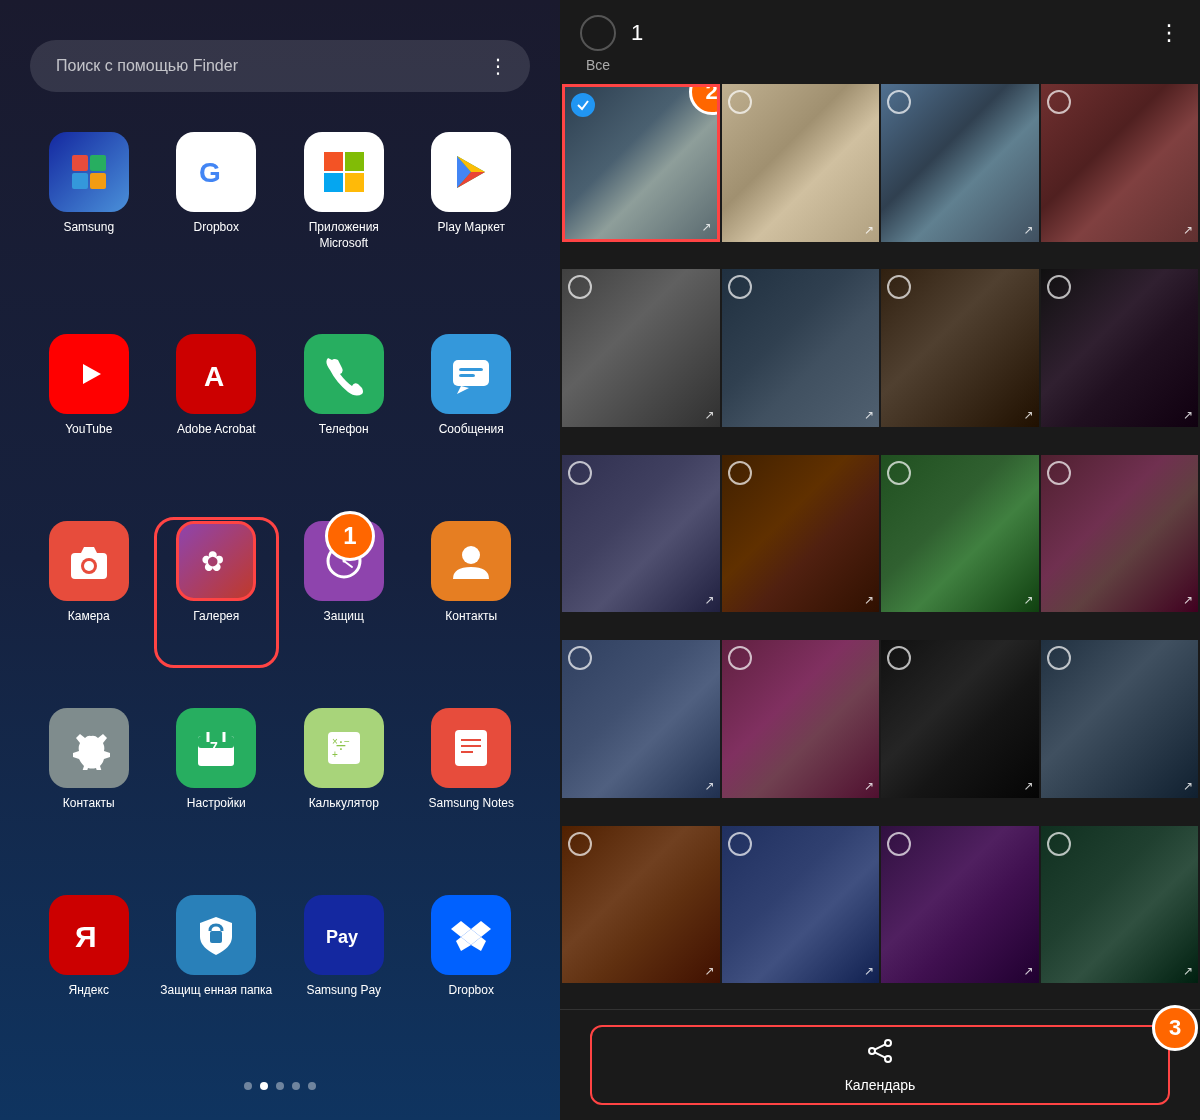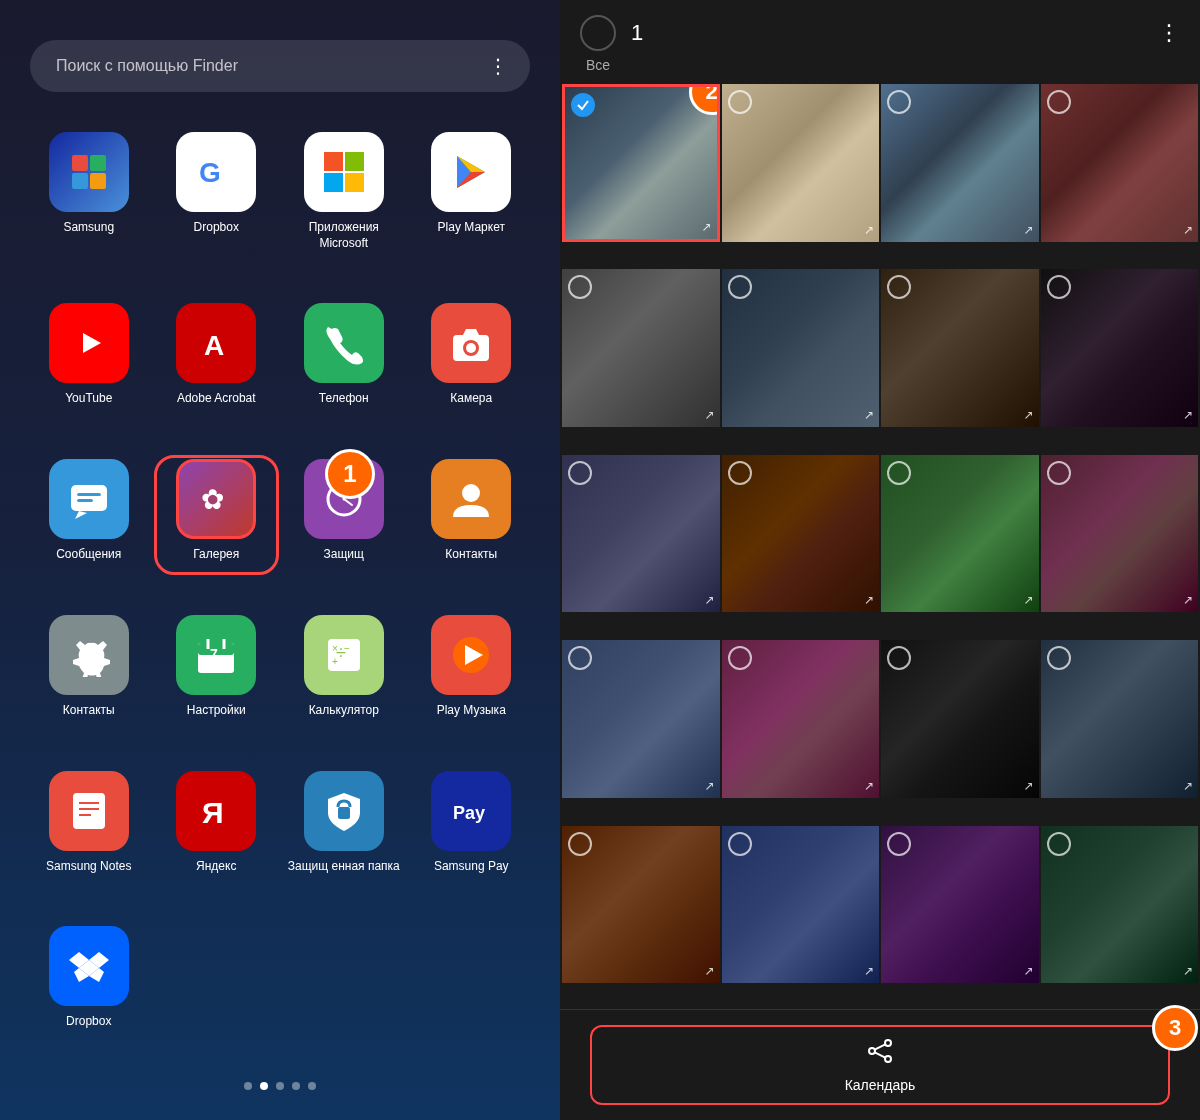--- a/index.html
+++ b/index.html
@@ -374,41 +374,41 @@
     <div class="app-item">
       <div class="app-icon icon-phone">
         <svg width="44" height="44" viewBox="0 0 44 44">
           <path d="M10 8 Q12 6 16 8 L20 16 Q22 20 18 22 Q24 30 30 34 Q32 30 36 32 L40 36 Q42 40 40 42 Q34 46 26 40 Q14 30 8 18 Q2 10 6 6 Z" fill="white"></path>
         </svg>
       </div>
       <span class="app-label">Телефон</span>
     </div>
 
     <div class="app-item">
+      <div class="app-icon icon-sms">
+        <svg width="44" height="44" viewBox="0 0 44 44">
+          <rect x="4" y="8" width="36" height="26" rx="5" fill="white"></rect>
+          <polygon points="12,34 8,42 20,36" fill="white"></polygon>
+          <rect x="10" y="16" width="24" height="3" rx="2" fill="#3498db"></rect>
+          <rect x="10" y="22" width="16" height="3" rx="2" fill="#3498db"></rect>
+        </svg>
+      </div>
+      <span class="app-label">Сообщения</span>
+    </div>
+
+    <div class="app-item">
       <div class="app-icon icon-camera">
         <svg width="44" height="44" viewBox="0 0 44 44">
           <rect x="4" y="14" width="36" height="26" rx="4" fill="white"></rect>
           <polygon points="14,14 17,8 27,8 30,14" fill="white"></polygon>
           <circle cx="22" cy="27" r="8" fill="#e74c3c"></circle>
           <circle cx="22" cy="27" r="5" fill="white"></circle>
         </svg>
       </div>
       <span class="app-label">Камера</span>
-    </div>
-
-    <div class="app-item">
-      <div class="app-icon icon-sms">
-        <svg width="44" height="44" viewBox="0 0 44 44">
-          <rect x="4" y="8" width="36" height="26" rx="5" fill="white"></rect>
-          <polygon points="12,34 8,42 20,36" fill="white"></polygon>
-          <rect x="10" y="16" width="24" height="3" rx="2" fill="#3498db"></rect>
-          <rect x="10" y="22" width="16" height="3" rx="2" fill="#3498db"></rect>
-        </svg>
-      </div>
-      <span class="app-label">Сообщения</span>
     </div>
 
     <div class="app-item" style="position:relative;">
       <div class="highlight-box"></div>
       <div class="app-icon icon-gallery">
         <svg width="44" height="44" viewBox="0 0 44 44">
           <text x="7" y="32" font-size="28" fill="white">✿</text>
         </svg>
       </div>
       <span class="app-label">Галерея</span>
@@ -467,29 +467,20 @@
           <rect x="6" y="6" width="32" height="32" rx="4" fill="white"></rect>
           <text x="14" y="26" font-size="18" fill="#8bc34a">÷</text>
           <text x="10" y="19" font-size="10" fill="#8bc34a">×</text>
           <text x="22" y="19" font-size="10" fill="#8bc34a">−</text>
           <text x="10" y="32" font-size="10" fill="#8bc34a">+</text>
         </svg>
       </div>
       <span class="app-label">Калькулятор</span>
     </div>
 
-    <div class="app-item">
-      <div class="app-icon icon-playmusic">
-        <svg width="44" height="44" viewBox="0 0 44 44">
-          <circle cx="22" cy="22" r="18" fill="#ff6600"></circle>
-          <polygon points="16,12 34,22 16,32" fill="white"></polygon>
-        </svg>
-      </div>
-      <span class="app-label">Play Музыка</span>
-    </div>
 
     <div class="app-item">
       <div class="app-icon icon-notes">
         <svg width="44" height="44" viewBox="0 0 44 44">
           <rect x="6" y="4" width="32" height="36" rx="4" fill="white"></rect>
           <line x1="12" y1="14" x2="32" y2="14" stroke="#e74c3c" stroke-width="2"></line>
           <line x1="12" y1="20" x2="32" y2="20" stroke="#e74c3c" stroke-width="2"></line>
           <line x1="12" y1="26" x2="24" y2="26" stroke="#e74c3c" stroke-width="2"></line>
         </svg>
       </div>

